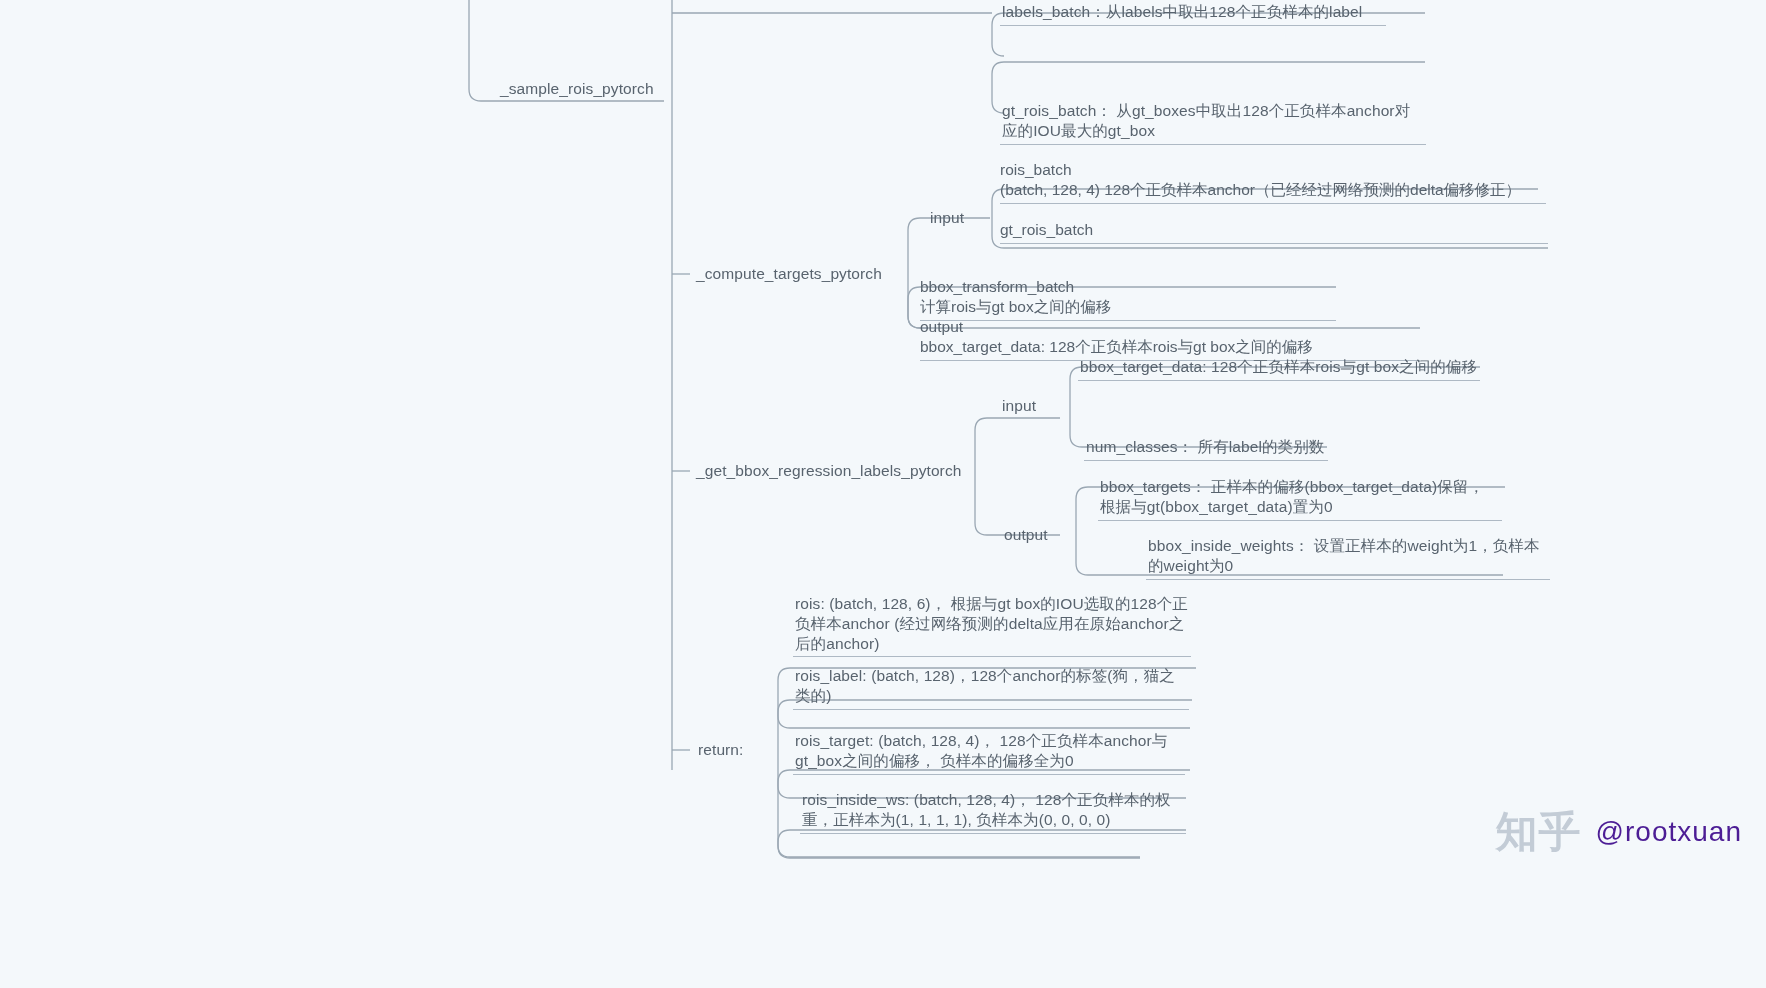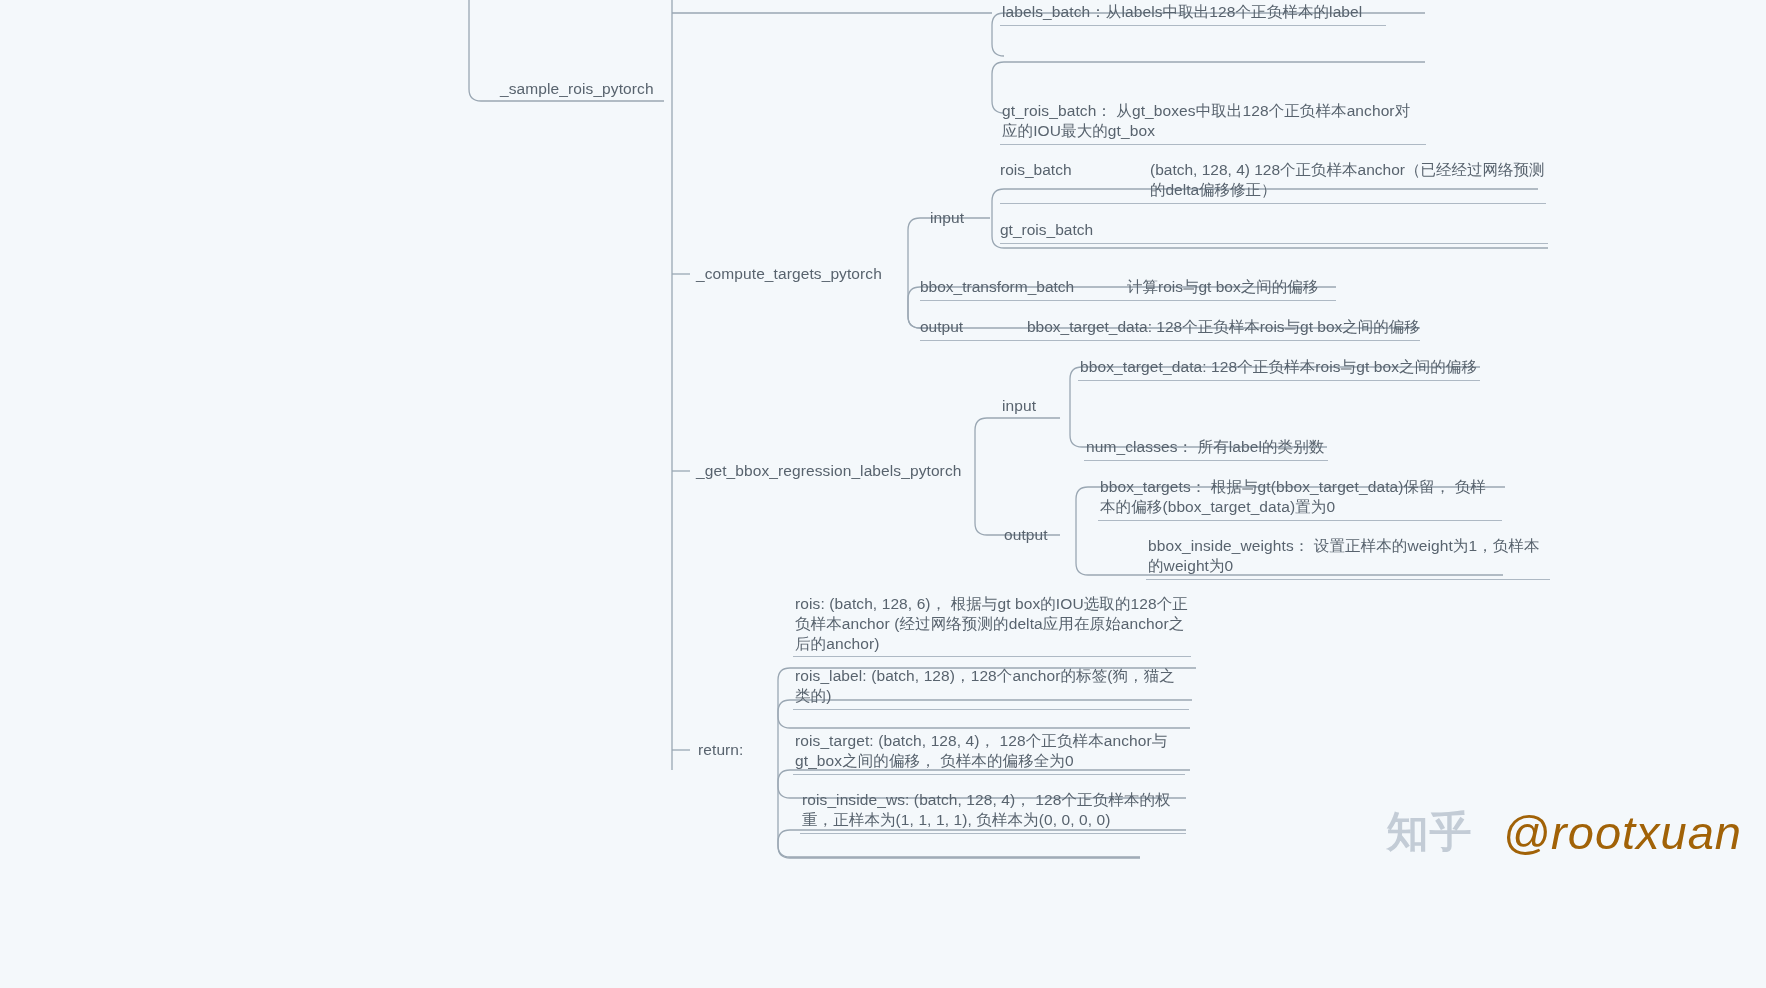--- a/index.html
+++ b/index.html
@@ -58,53 +58,53 @@
   
   .kv {
     position: absolute;
     display: flex;
     align-items: flex-start;
     box-sizing: border-box;
     font-size: 15.5px;
     line-height: 1.28;
     color: #58636e;
     padding-bottom: 4px;
+    flex-direction: column;
   }
   .kv::after {
     content: "";
     position: absolute;
     left: 0; right: 0; bottom: 0;
     height: 1px;
     background: #aeb9c4;
   }
   .kv .k { flex: 0 0 auto; }
   .kv .v { flex: 1 1 auto; }
 
   
   #watermark {
     position: absolute;
     right: 24px;
     bottom: 128px;
     display: flex;
     align-items: center;
-    gap: 30px;
+    gap: 14px;
     font-size: 40px;
     color: #c3ccd6;
     letter-spacing: 1px;
     user-select: none;
   }
   #watermark .zh {
     font-size: 42px;
     font-weight: 700;
     color: #c3ccd6;
   }
   #watermark .handle {
-    font-size: 47px;
-    color: #a16207;
-    font-style: italic;
+    font-size: 28px;
+    color: #4c1d95;
   }
 </style>
 </head>
 <body>
 
 <div id="canvas">
 
   <svg id="wires" viewBox="0 0 1766 988" xmlns="http://www.w3.org/2000/svg">
     <g fill="none" stroke="#9aa7b3" stroke-width="1.3">
 
@@ -192,21 +192,21 @@
 
   <div class="node plain" style="left:1000px; top:396px; width:62px;">input</div>
 
   <div class="node rule" style="left:1078px; top:357px; width:402px;">bbox_target_data: 128个正负样本rois与gt box之间的偏移</div>
 
 
   <div class="node rule" style="left:1084px; top:437px; width:244px;">num_classes： 所有label的类别数</div>
 
   <div class="node plain" style="left:1002px; top:525px; width:62px;">output</div>
 
-  <div class="node rule" style="left:1098px; top:477px; width:404px;">bbox_targets： 根据与gt(bbox_target_data)保留， 负样本的偏移(bbox_target_data)置为0</div>
+  <div class="node rule" style="left:1098px; top:477px; width:404px;">bbox_targets： 正样本的偏移(bbox_target_data)保留， 根据与gt(bbox_target_data)置为0</div>
 
   <div class="node rule" style="left:1098px; top:536px; width:404px;margin-left:48px;">bbox_inside_weights： 设置正样本的weight为1，负样本的weight为0</div>
 
   <div class="node rule" style="left:793px; top:594px; width:398px;">rois: (batch, 128, 6)， 根据与gt box的IOU选取的128个正负样本anchor (经过网络预测的delta应用在原始anchor之后的anchor)</div>
 
   <div class="node rule" style="left:793px; top:666px; width:396px;">rois_label: (batch, 128)，128个anchor的标签(狗，猫之类的)</div>
 
   <div class="node rule" style="left:793px; top:731px; width:392px;">rois_target: (batch, 128, 4)， 128个正负样本anchor与gt_box之间的偏移， 负样本的偏移全为0</div>
 
   <div class="node rule" style="left:800px; top:790px; width:386px;">rois_inside_ws: (batch, 128, 4)， 128个正负样本的权重，正样本为(1, 1, 1, 1), 负样本为(0, 0, 0, 0)</div>

